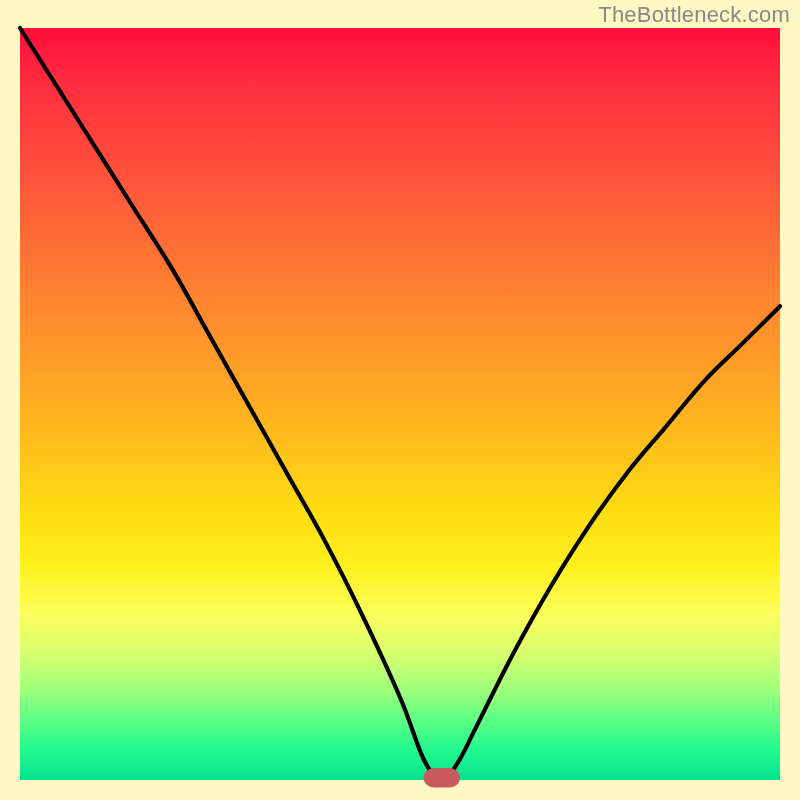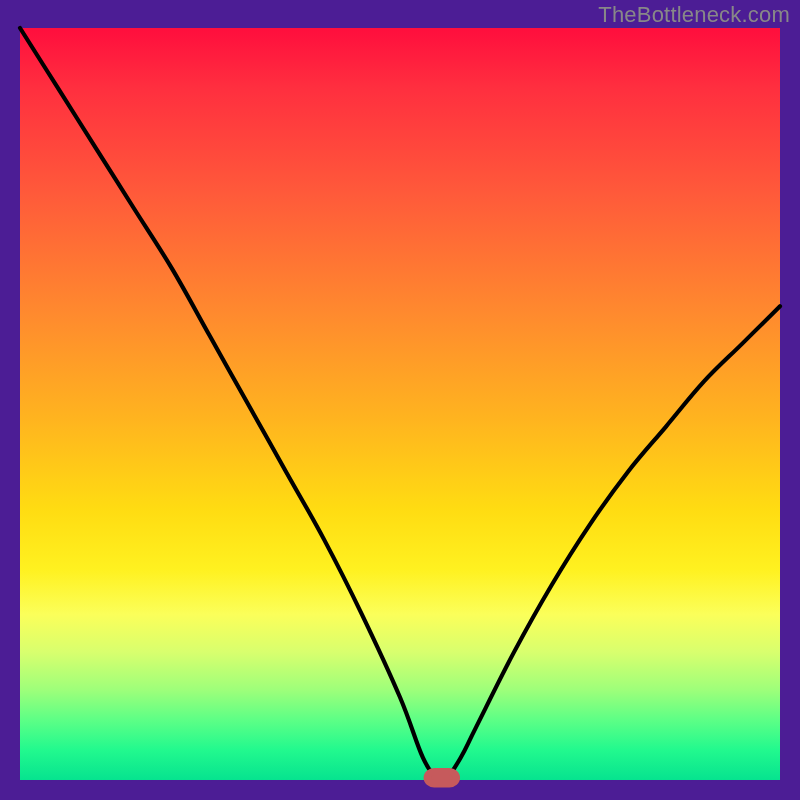--- a/index.html
+++ b/index.html
@@ -8,21 +8,21 @@
     width: 800px;
     height: 800px;
     background: #000;
     overflow: hidden;
     font-family: Arial, Helvetica, sans-serif;
   }
   .frame {
     position: relative;
     width: 800px;
     height: 800px;
-    background: #4c1d95;
+    background: #fef9c3;
   }
   .watermark {
     position: absolute;
     top: 2px;
     right: 10px;
     color: #888;
     font-size: 22px;
     font-weight: 500;
     letter-spacing: 0.2px;
     z-index: 5;

